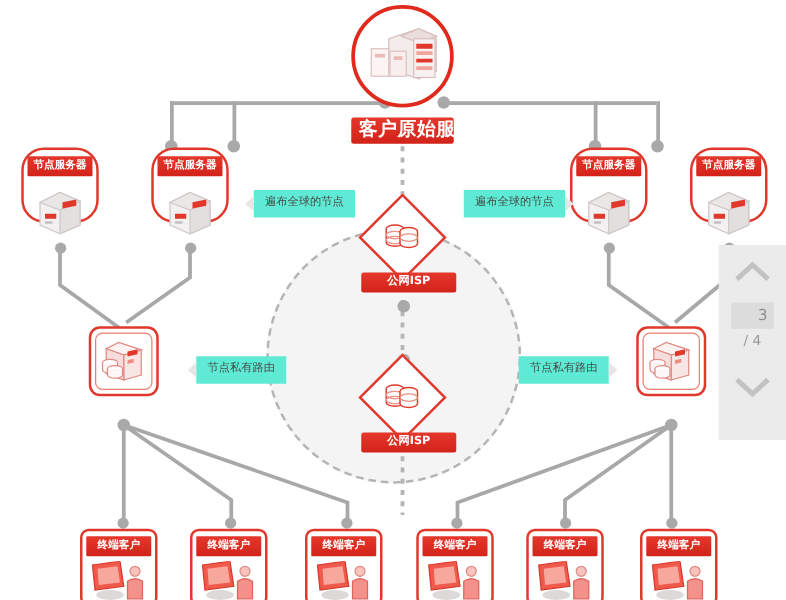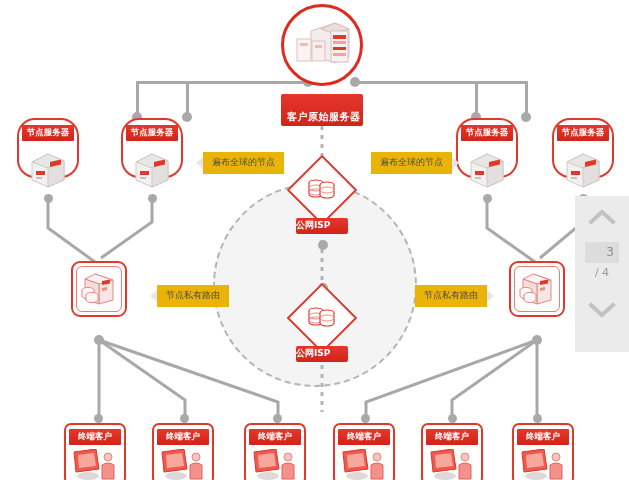--- a/index.html
+++ b/index.html
@@ -26,23 +26,23 @@
     border: 3px solid #df2a1d;
     background: #ffffff;
     display: flex; align-items: center; justify-content: center;
   }
 
   
   .redlabel {
     position: absolute;
     background: linear-gradient(to bottom, #e5372b 0%, #d2231a 100%);
     color: #fff;
-    font-size: 10px; font-weight: bold;
+    font-size: 15px; font-weight: bold;
     letter-spacing: .5px;
-    padding: 18px 6px 4px 6px;
+    padding: 2px 6px 4px 6px;
     border-radius: 2px;
     white-space: nowrap;
     text-align: right;
     line-height: 1;
   }
   .origin-label { left: 281px; top: 94px; width: 82px; }
 
   
   .node-card {
     position: absolute; width: 62px; height: 60px;
@@ -84,30 +84,30 @@
   .isp-wrap { position: absolute; width: 66px; }
   .diamond {
     width: 50px; height: 50px; margin: 0 auto;
     border: 2px solid #e0392c;
     transform: rotate(45deg);
     background: #fff;
     display: flex; align-items: center; justify-content: center;
   }
   .diamond > span { transform: rotate(-45deg); display: block; }
   .isp-wrap .isplab {
-    position: relative; margin: 3px auto 0 auto; width: 52px;
+    position: relative; margin: 3px auto 0 auto; width: 76px;
     background: linear-gradient(to bottom, #e5372b 0%, #d2231a 100%);
     color: #fff; font-size: 9px; font-weight: bold;
-    padding: 3px 0 4px 0; border-radius: 2px;
+    text-align: center; padding: 3px 0 4px 0; border-radius: 2px;
     line-height: 1; white-space: nowrap;
   }
 
   
   .tag {
-    position: absolute; background: #eab308; color: #4a4a4a;
+    position: absolute; background: #5eead4; color: #4a4a4a;
     font-size: 9px; padding: 6px 9px 7px 9px; white-space: nowrap;
     line-height: 1;
   }
   .tag .nub { position: absolute; top: 50%; margin-top: -6px; width: 0; height: 0;
     border-top: 6px solid transparent; border-bottom: 6px solid transparent; }
   .tag.left-point .nub { left: -7px; border-right: 7px solid #e6e6e6; }
   .tag.right-point .nub { right: -7px; border-left: 7px solid #e6e6e6; }
 
   
   .client-card {

